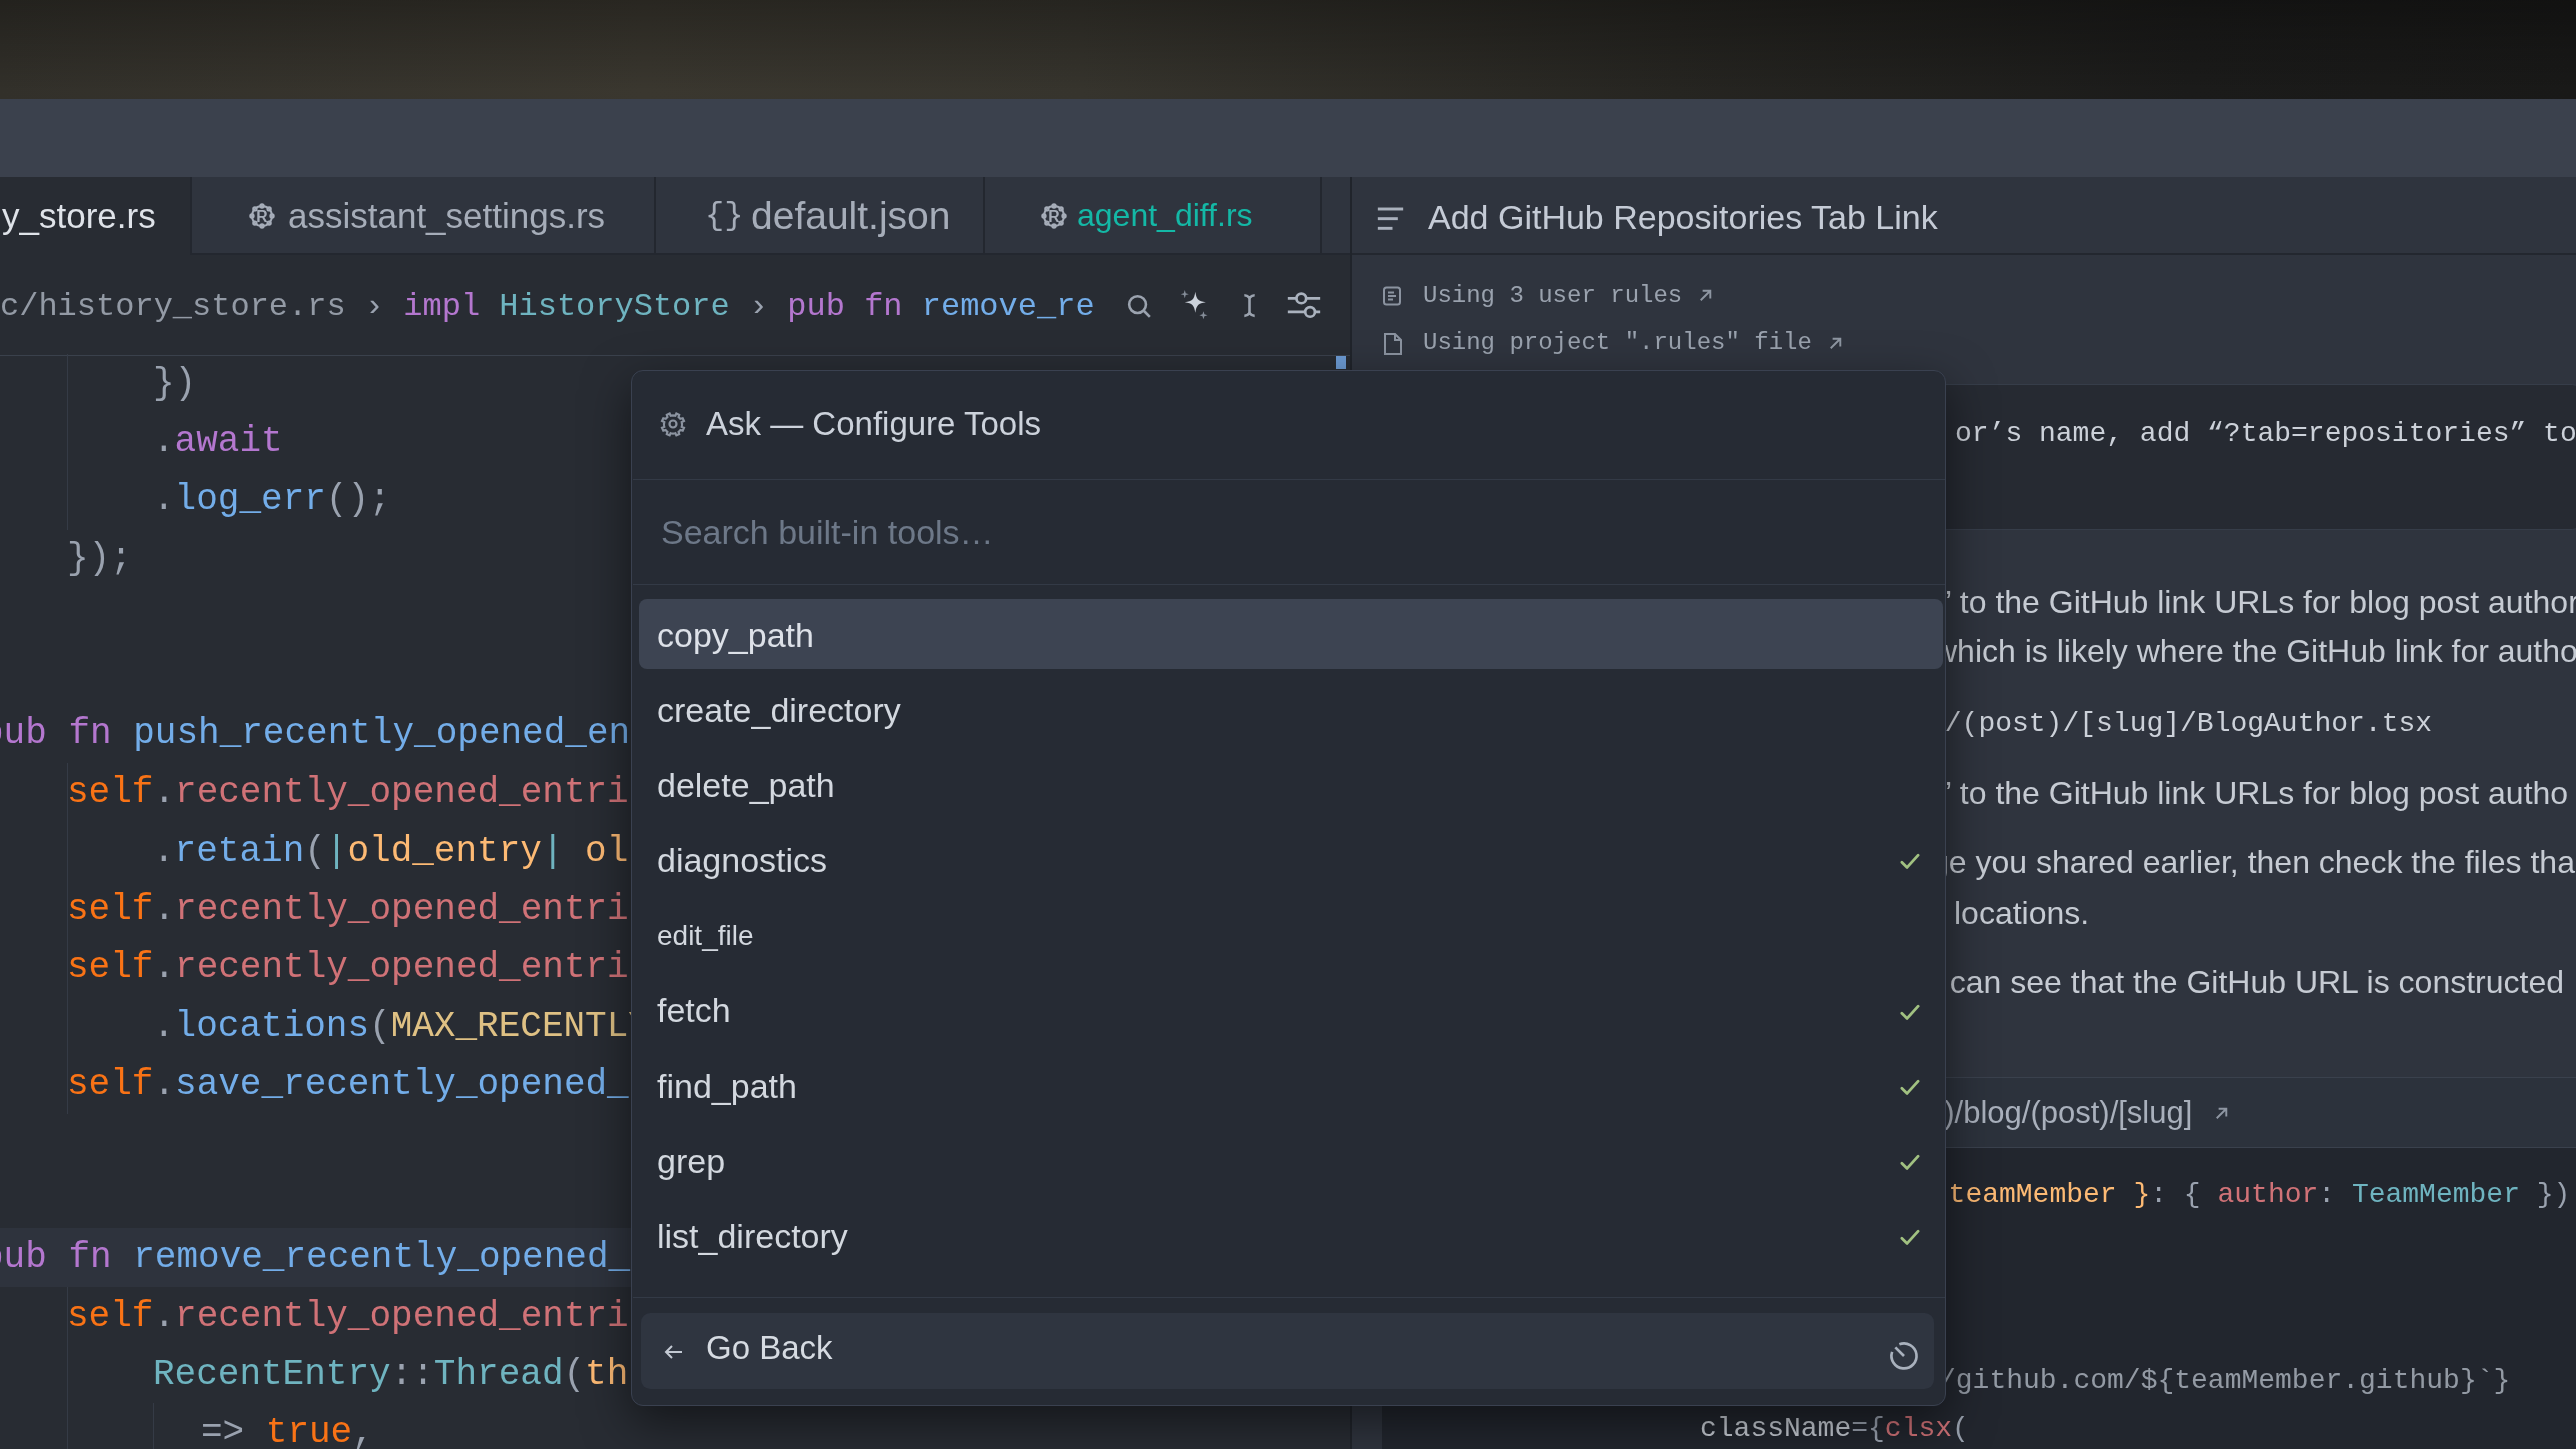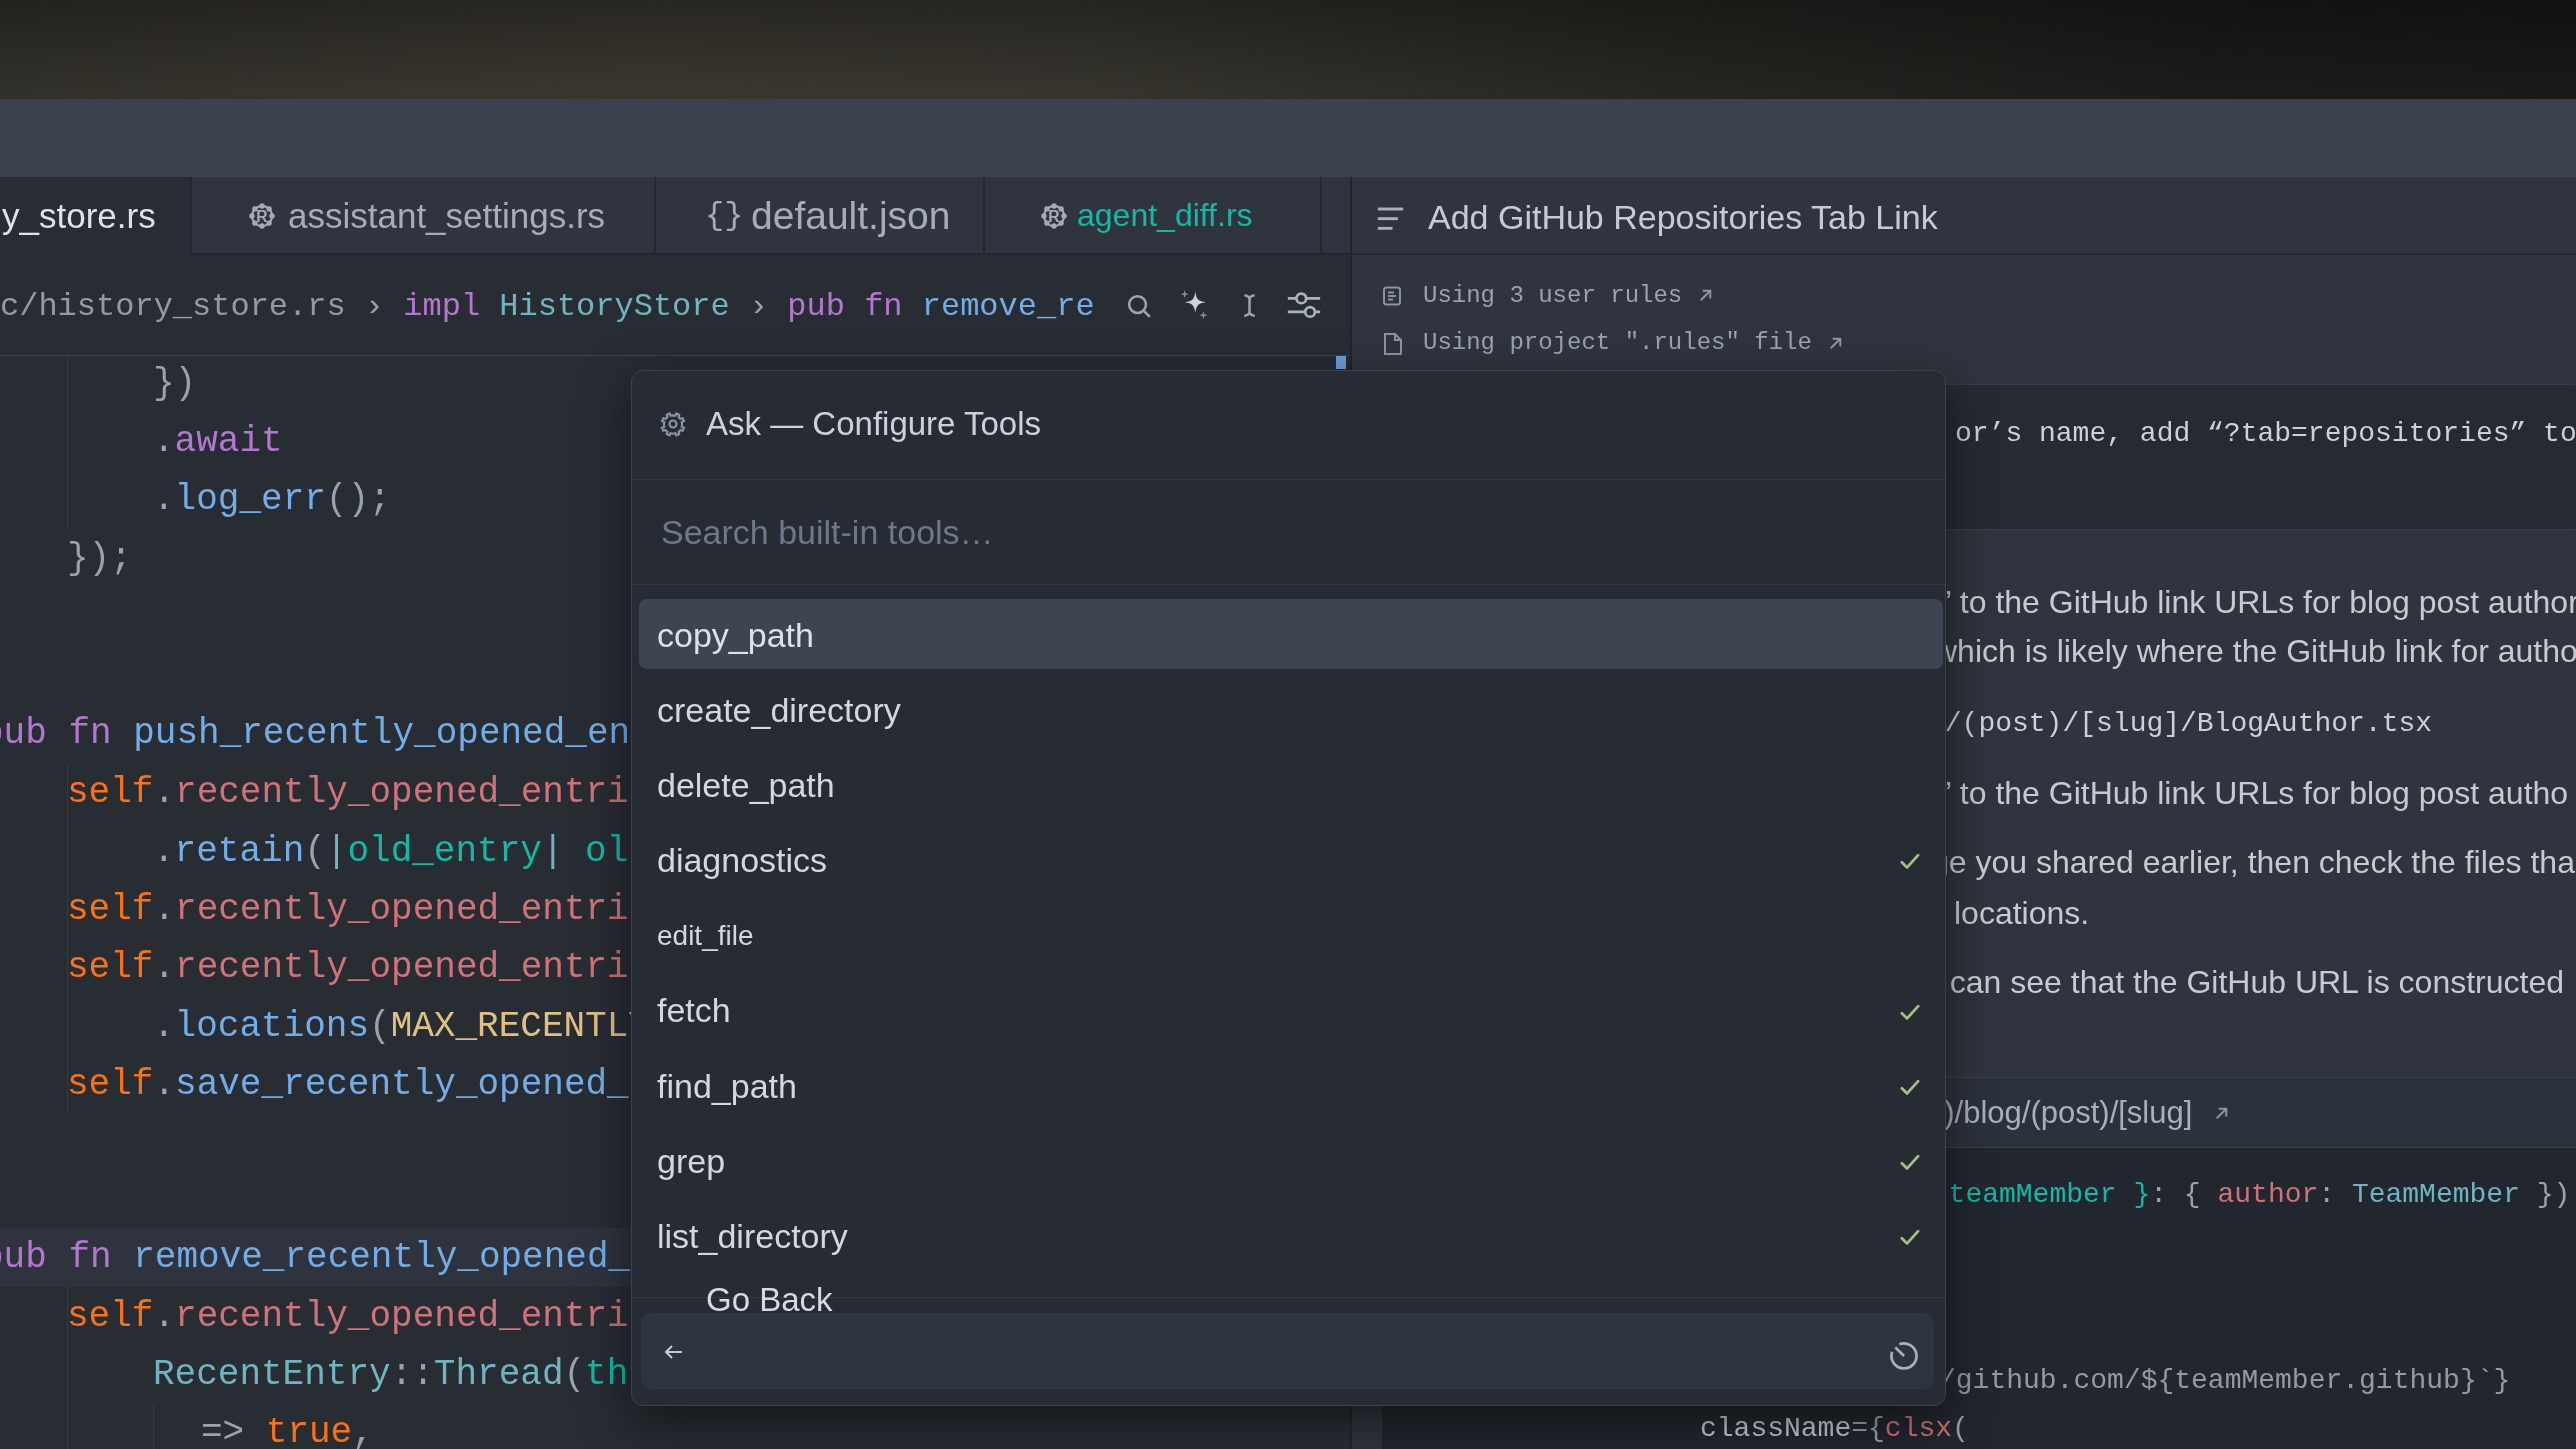--- a/index.html
+++ b/index.html
@@ -1,20 +1,20 @@
 <!DOCTYPE html>
 <html style="font-size:10.7px"><head><meta charset="utf-8"><style>
 html,body{margin:0;padding:0;width:2576px;height:1449px;overflow:hidden;background:#282c33}
 *{box-sizing:border-box}
 .abs{position:absolute}
 .m{position:absolute;font-family:"Liberation Mono",monospace;white-space:pre}
 .s{position:absolute;font-family:"Liberation Sans",sans-serif;white-space:pre}
 .ed{font-size:36px;line-height:59px;height:59px;color:#9aa2af}
 .kw{color:#b477cf}.fn{color:#73ade9}.ty{color:#6fb4c0}.pr{color:#d07277}
-.sp{color:#f97316}.cn{color:#dfc184}.pu{color:#9aa2af}.vr{color:#14b8a6}.mu{color:#939aa5}
+.sp{color:#f97316}.cn{color:#dfc184}.pu{color:#9aa2af}.vr{color:#fdba74}.mu{color:#939aa5}
 .guide{position:absolute;width:1.3px;background:#353b46}
 .pm{font-size:28px;line-height:48px;height:48px;color:#ccd1d9}
 .prose{font-size:32px;line-height:51px;height:51px;color:#c6cbd3}
 svg{position:absolute;overflow:visible}
 </style></head>
 <body>
 
 <div class="abs" style="left:0;top:0;width:2576px;height:99px;background:linear-gradient(180deg,rgba(0,0,0,.30),rgba(0,0,0,0) 92%),linear-gradient(90deg,#32302a 0%,#3a372f 25%,#36342d 42%,#262521 65%,#1b1b1a 85%,#191918 100%)"></div>
 
 <div class="abs" style="left:0;top:99px;width:2576px;height:78px;background:#3b414d"></div>
@@ -202,18 +202,18 @@
   </svg>
 <svg style="left:1896px;top:1223px" width="28" height="28" viewBox="0 0 24 24" fill="none" stroke="#a1c181" stroke-width="2.4" stroke-linecap="round" stroke-linejoin="round">
     <path d="M5 13 L9.5 17.5 L19 7"></path>
   </svg>
 
 <div class="abs" style="left:633px;top:1297px;width:1312px;height:1.3px;background:#333a46"></div>
 <div class="abs" style="left:641px;top:1313px;width:1293px;height:76px;background:#2f3540;border-radius:9.4px"></div>
 <svg style="left:662px;top:1340px" width="24" height="24" viewBox="0 0 24 24" fill="none" stroke="#c3c9d3" stroke-width="2">
     <path d="M20 12 L4 12 M10 6 L4 12 L10 18"></path>
   </svg>
-<div class="s" style="left:706px;top:1270px;font-size:33px;line-height:59px;color:#d6dbe2">Go Back</div>
+<div class="s" style="left:706px;top:1318px;font-size:33px;line-height:59px;color:#d6dbe2">Go Back</div>
 <svg style="left:1888px;top:1340px" width="32" height="32" viewBox="0 0 24 24" fill="none" stroke="#a9b1bd" stroke-width="2">
     <path d="M8.5 3.2 A 9.4 9.4 0 1 1 3.1 8.9"></path>
     <path d="M12 12 L5.5 5.5"></path>
   </svg>
 
 
 </body></html>

